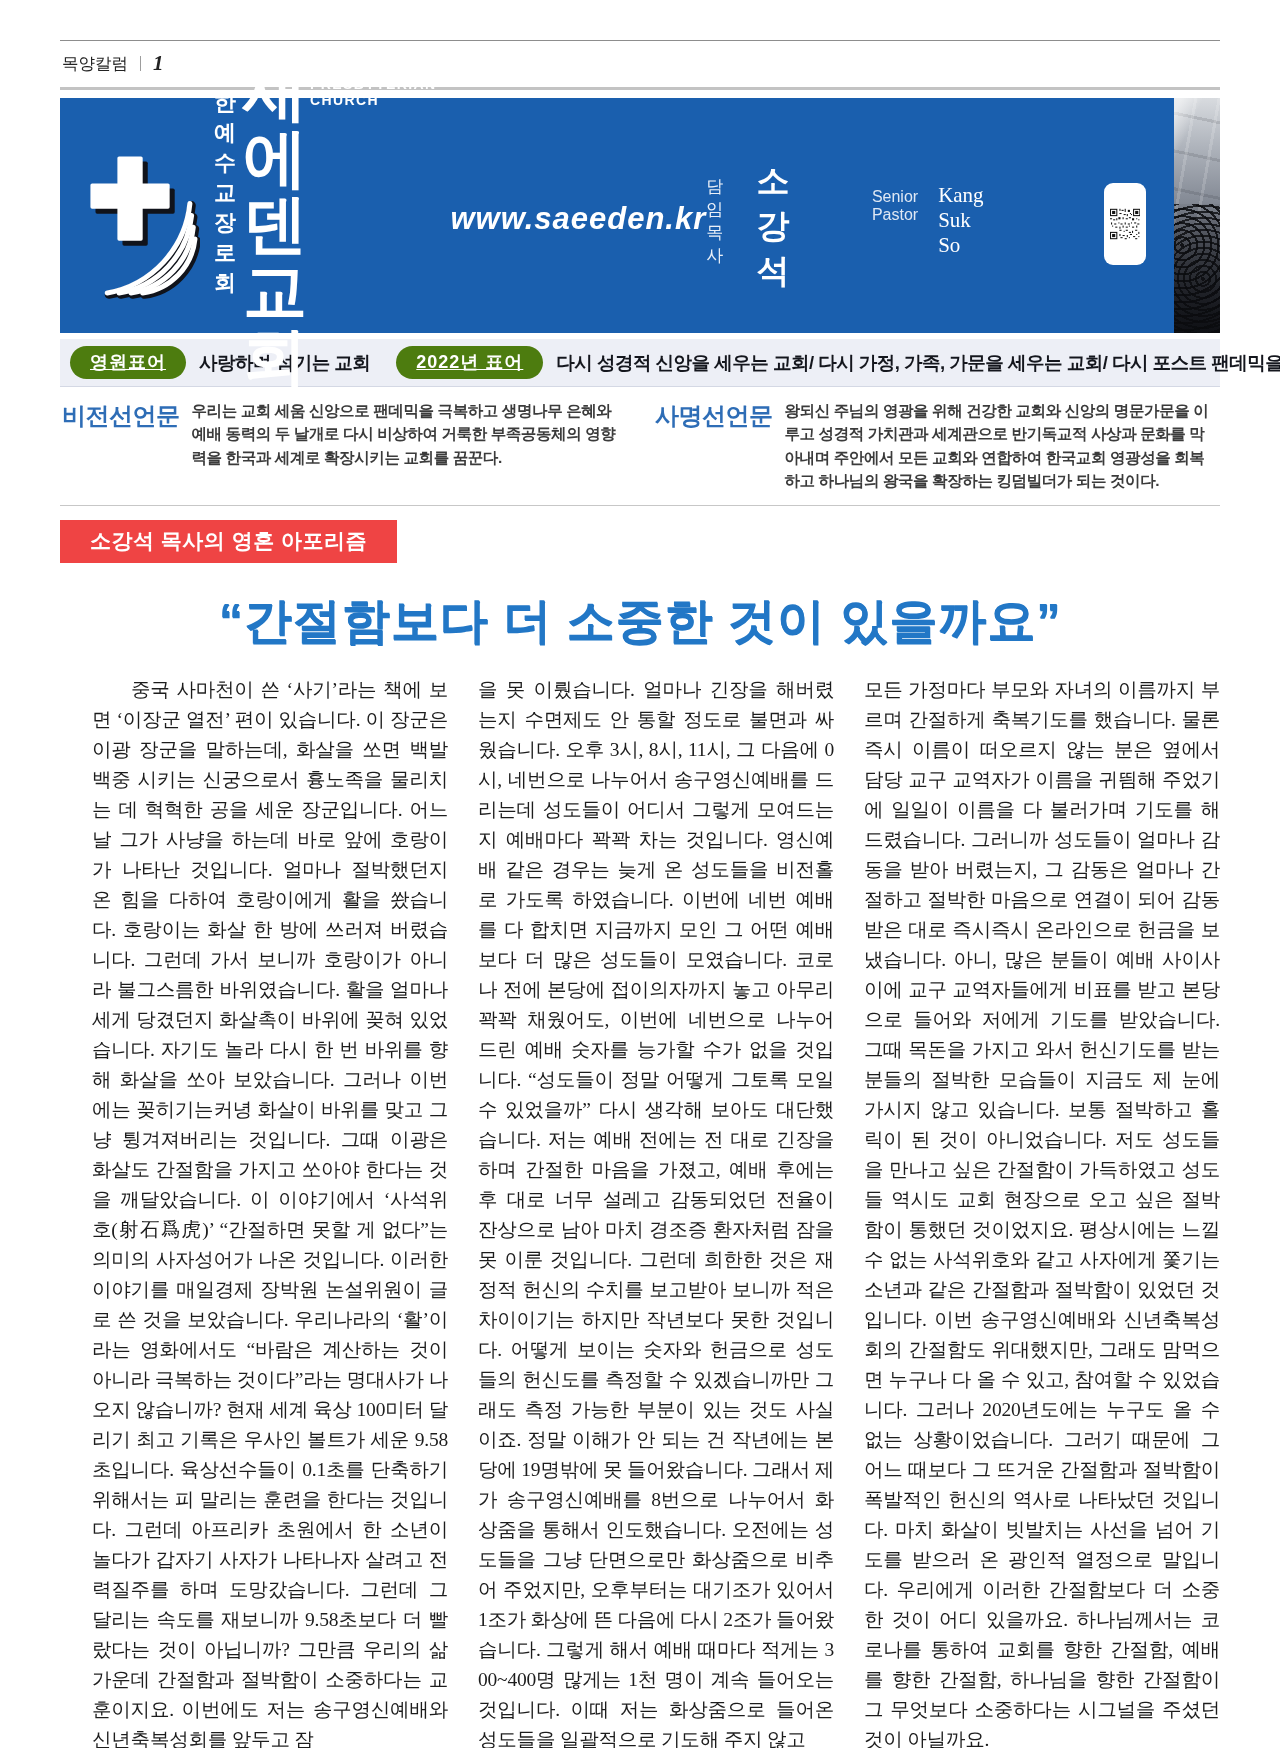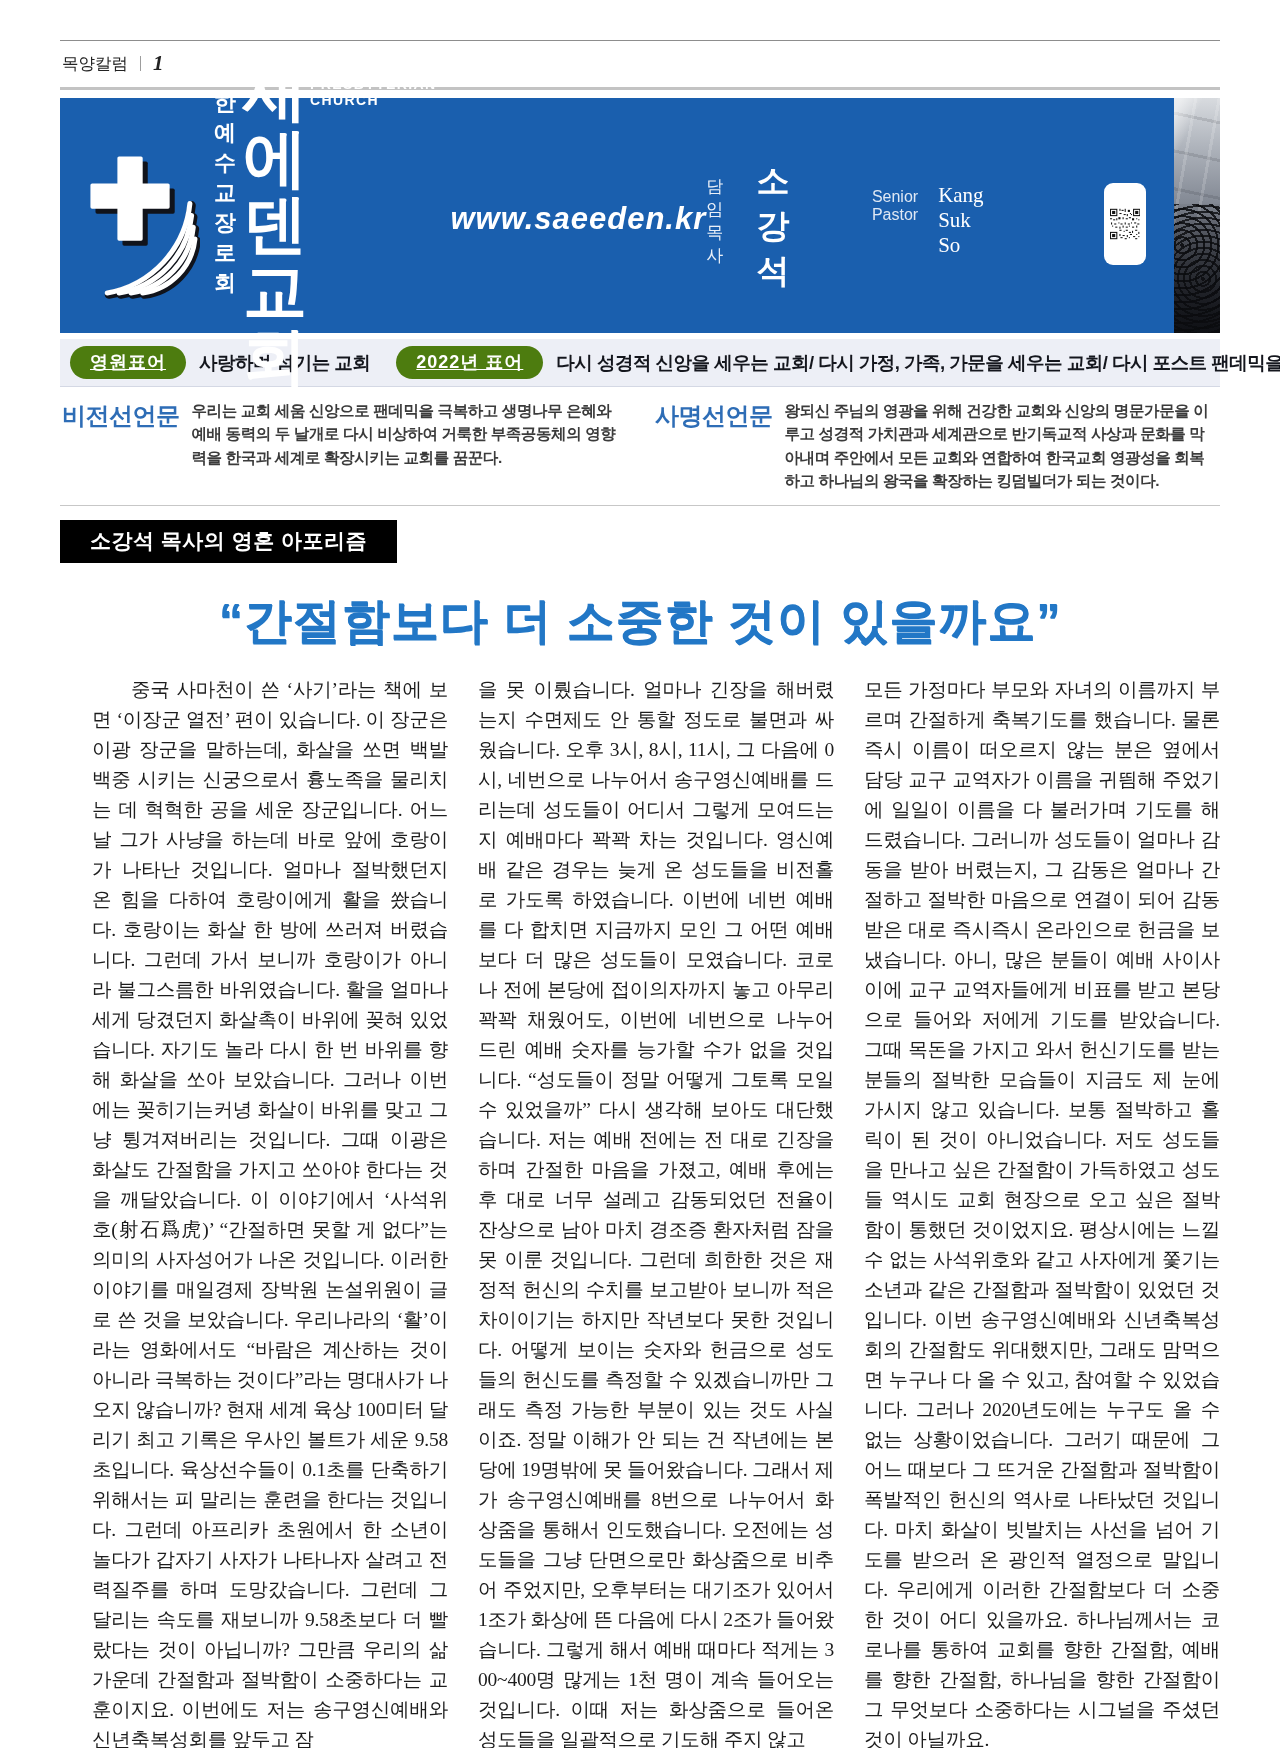--- a/index.html
+++ b/index.html
@@ -82,21 +82,21 @@
 
   
   .statements { display:flex; gap:30px; padding:12px 2px 13px; border-bottom:1px solid #c7c7c7; }
   .stmt { display:flex; gap:12px; flex:1; }
   .stmt-label { color:#2e6db6; font-weight:800; font-size:24px; white-space:nowrap; padding-top:1px; letter-spacing:-0.5px; }
   .stmt-text { font-size:15.5px; line-height:1.5; color:#3b3b3b; font-weight:600; letter-spacing:-0.4px; }
 
   
   .article-head { margin-top:14px; }
   .kicker {
-    display:inline-block; background:#000000; color:#fff;
+    display:inline-block; background:#ef4444; color:#fff;
     font-weight:800; font-size:21px; padding:7px 30px 8px; letter-spacing:0.5px;
   }
   .title {
     text-align:center; color:#2277c6; font-size:48px; font-weight:800;
     letter-spacing:1px; margin-top:26px;
     font-family:"Liberation Sans", sans-serif;
     text-shadow:0.5px 0.5px 0 #2277c6;
   }
 
   

